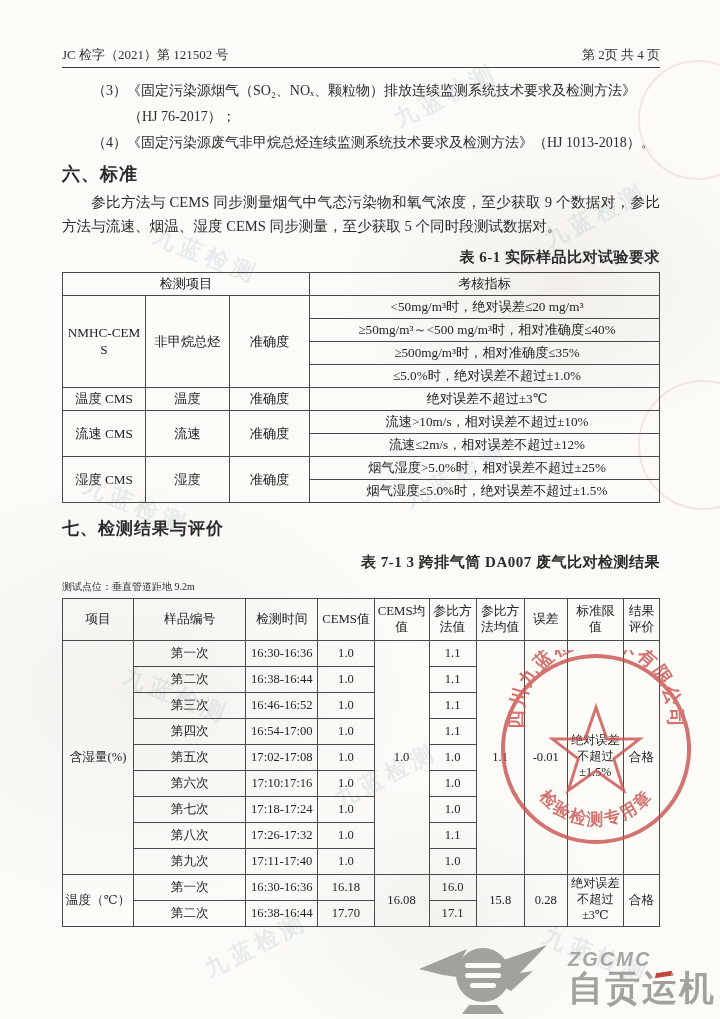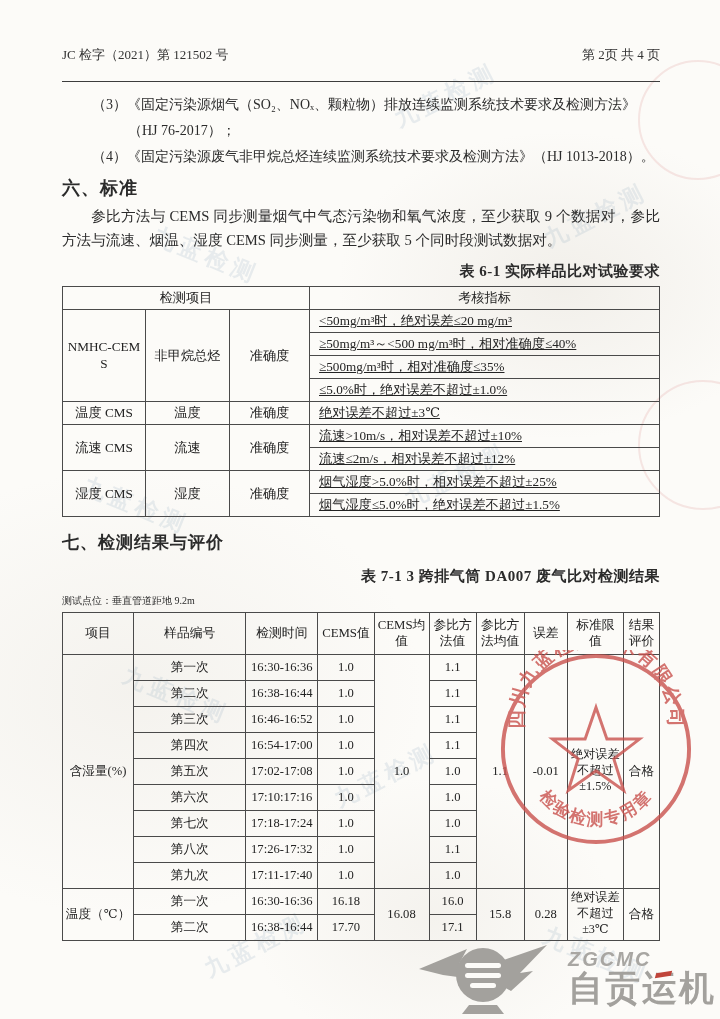--- a/index.html
+++ b/index.html
@@ -11,36 +11,36 @@
     background:
       radial-gradient(ellipse 320px 220px at 78% 28%, rgba(214,208,197,0.28), transparent 70%),
       radial-gradient(ellipse 420px 320px at 18% 68%, rgba(216,211,201,0.22), transparent 70%),
       radial-gradient(ellipse 260px 200px at 60% 90%, rgba(214,208,197,0.20), transparent 70%),
       #fcfbf8;
     overflow:hidden;
   }
   .content { position:absolute; left:62px; top:46px; width:598px; }
 
   .page-header { display:flex; justify-content:space-between; align-items:flex-end;
-    border-bottom:1.6px solid #3d3d3d; padding-bottom:17px; font-size:13px; color:#333; }
+    border-bottom:1.6px solid #3d3d3d; padding-bottom:3px; font-size:13px; color:#333; }
 
   .refs { margin-top:10px; font-size:14px; line-height:1.85; white-space:nowrap; }
   .ref-l1 { padding-left:30px; }
   .ref-l2 { padding-left:66px; }
 
   .h-section { font-size:18px; font-weight:bold; margin-top:6px; letter-spacing:1px; }
   .para { margin-top:4px; font-size:14.6px; line-height:1.68; text-indent:2em; text-align:justify; }
 
   .tbl-caption { text-align:right; font-weight:bold; font-size:15px; margin-top:9px; margin-bottom:5px; letter-spacing:0.5px; }
 
   table { border-collapse:collapse; width:100%; table-layout:fixed; }
   td { border:1px solid #4a4a4a; text-align:center; vertical-align:middle;
        font-size:13.2px; padding:2px 4px; line-height:1.3; color:#232323; }
   .t61 td { height:23px; }
-  .t61 .ind { text-align:left; padding-left:9px;text-decoration:underline; }
+  .t61 .ind { text-align:center; padding-left:9px; }
   .wb { word-break:break-all; }
 
   .meta-row { display:flex; justify-content:space-between; font-size:10px; margin-top:8px; margin-bottom:4px; }
 
   .t71 td { font-size:12.6px; padding:1px 2px; height:26px; }
   .t71 tr.hd td { height:42px; font-size:12.8px; }
   .t71 .limit { font-size:12.2px; }
 
   .h-results { font-size:17px; font-weight:bold; margin-top:14px; letter-spacing:1px; }
 

